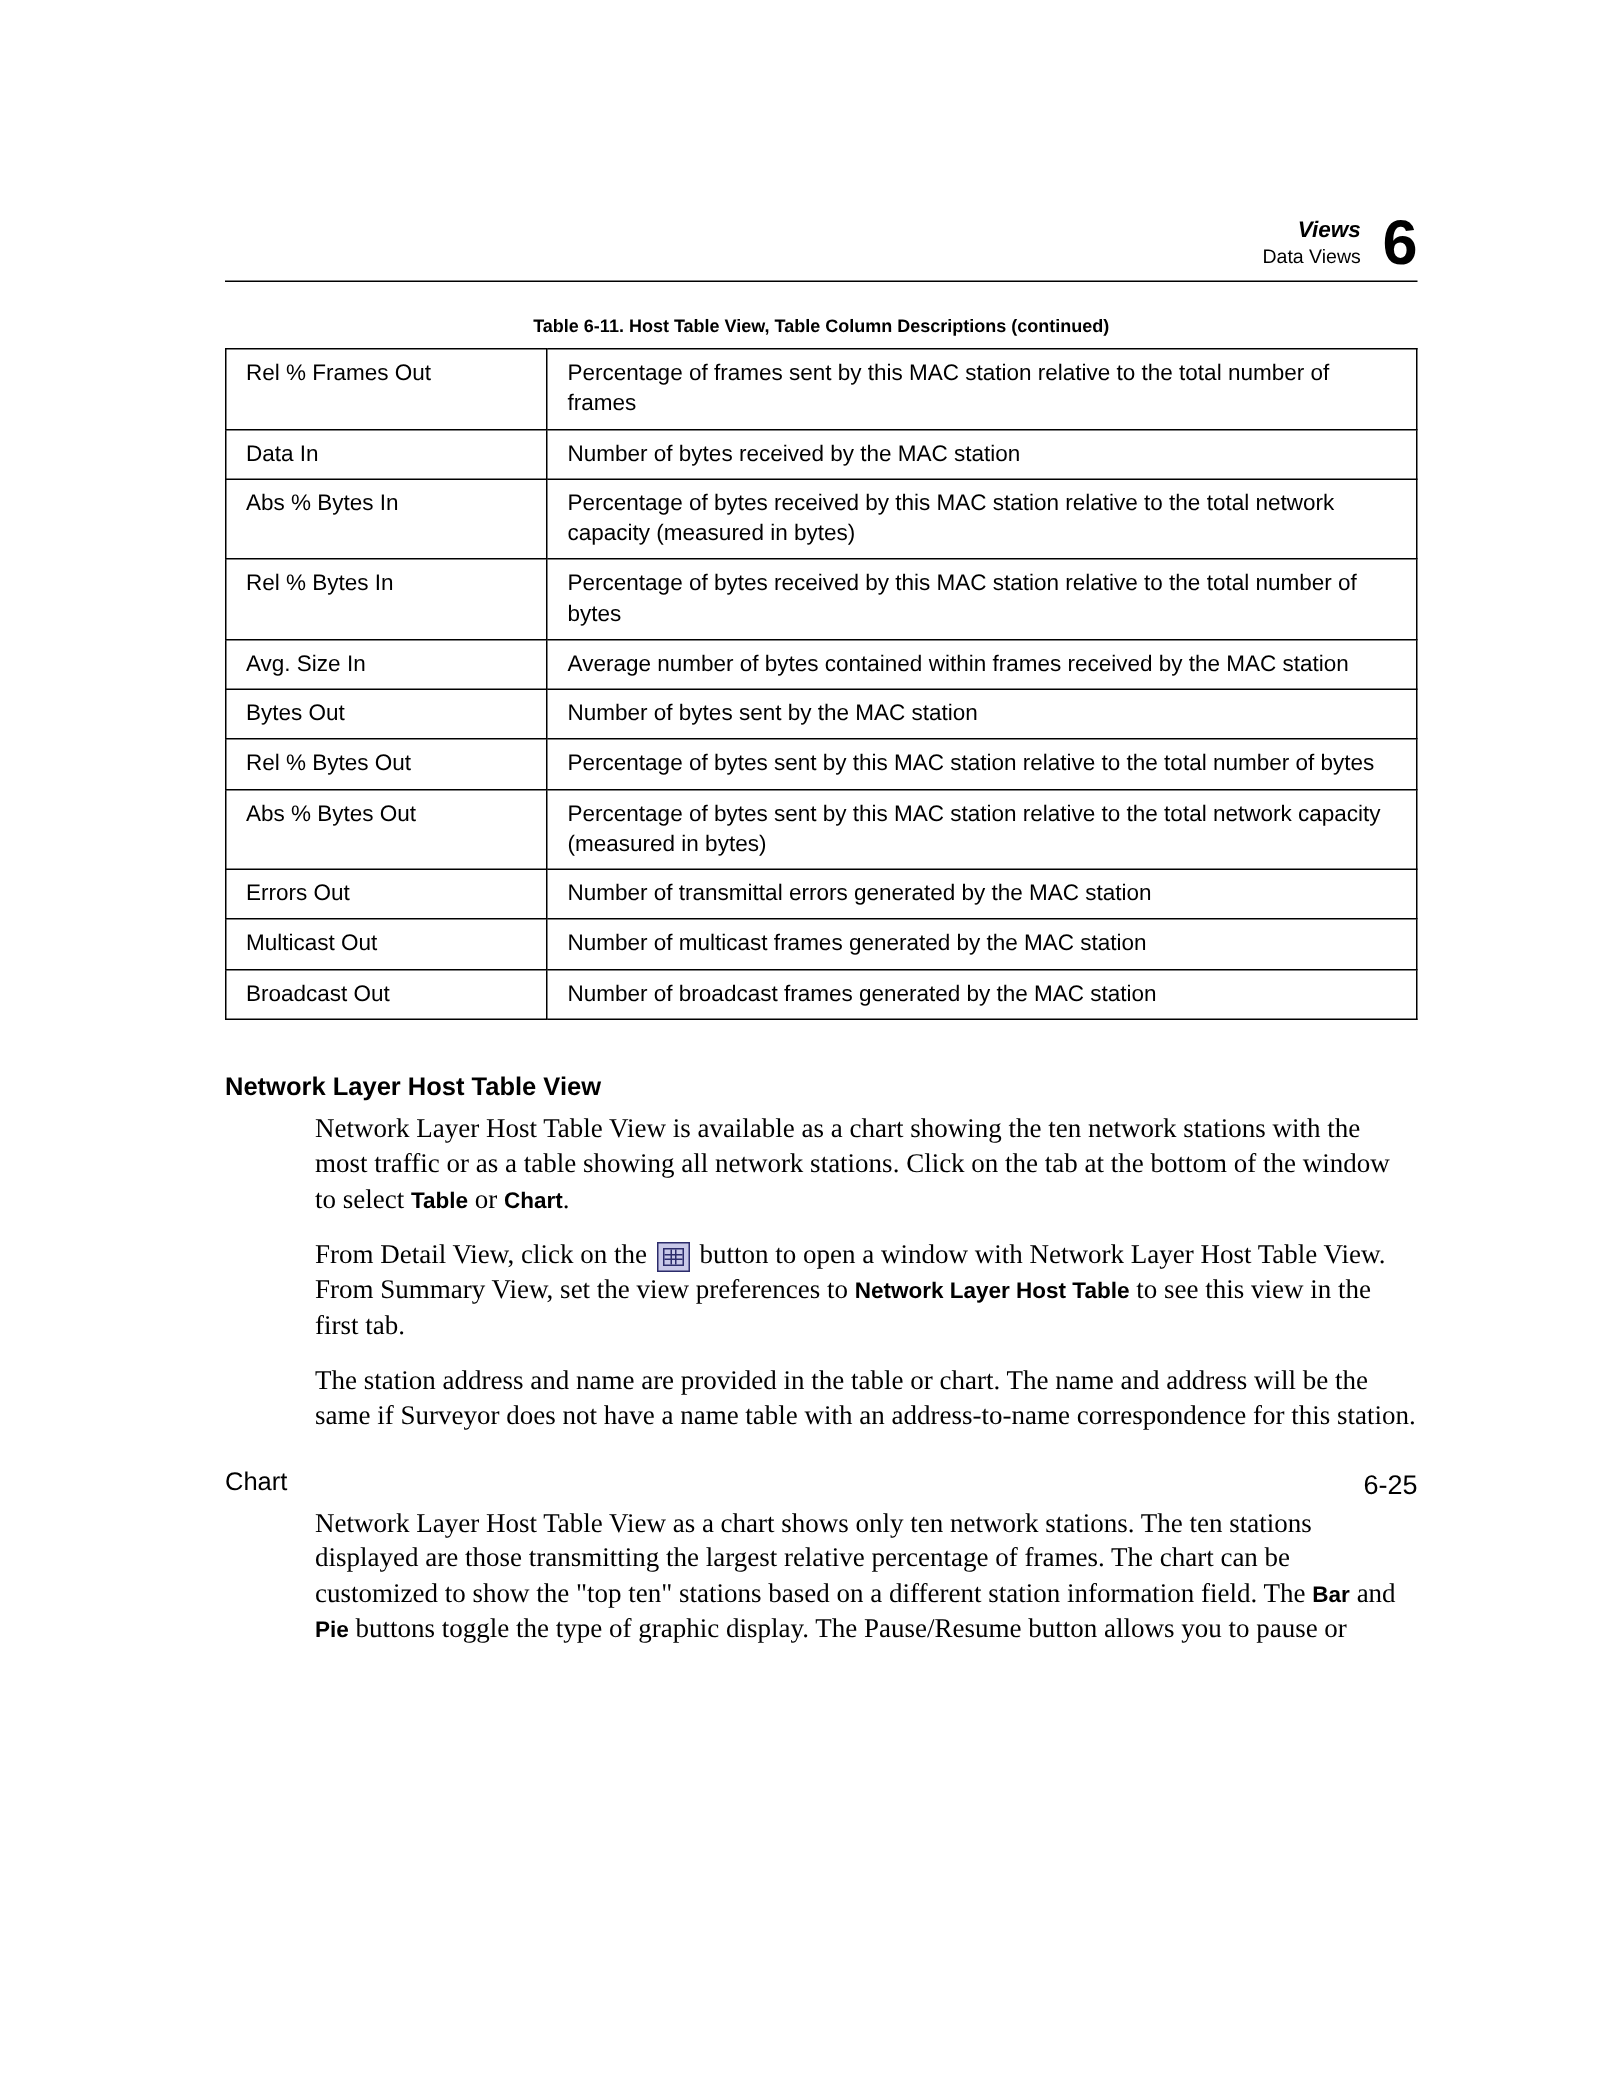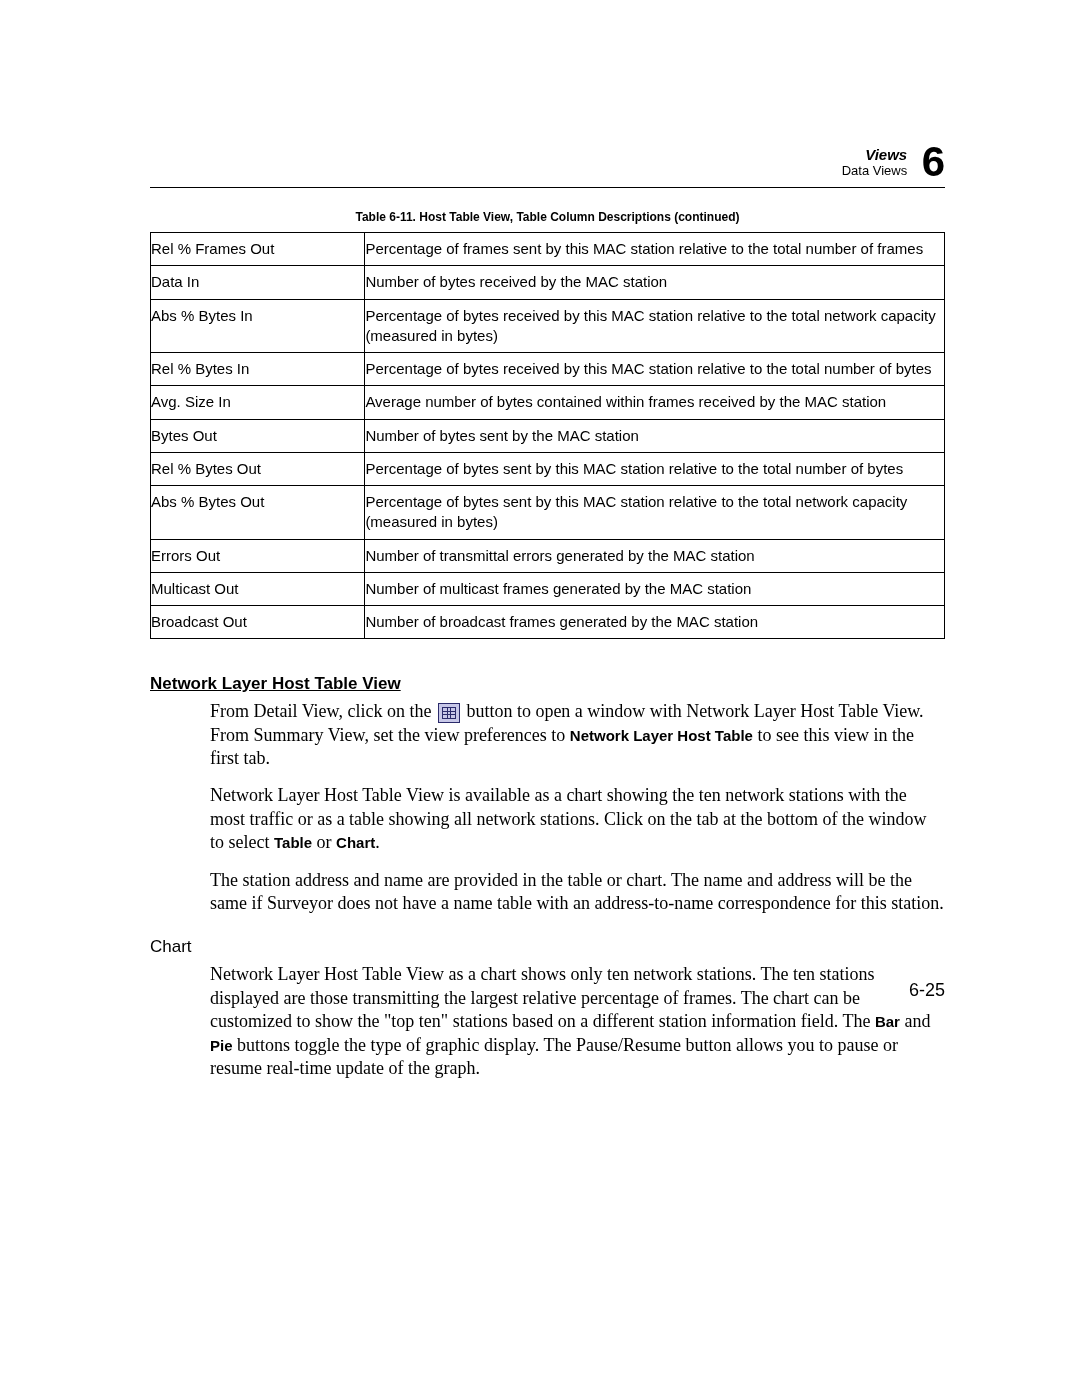--- a/index.html
+++ b/index.html
@@ -60,35 +60,34 @@
     margin-bottom: 8px;
   }
   table.desc {
     width: 100%;
     border-collapse: collapse;
     font-size: 15px;
     margin-bottom: 35px;
   }
   table.desc td {
     border: 1px solid #000;
-    padding: 6px 0;
+    padding: 6px 13px;
     vertical-align: top;
     line-height: 1.35;
     margin-top: 46px;
   }
   table.desc td.col-name {
     width: 27%;
   }
   .section-title {
     font-weight: bold;
     font-size: 17px;
     margin-top: 30px;
     margin-bottom: 6px;
     margin-left: 0;
-    text-decoration: underline;
   }
   .body-text {
     font-family: "Times New Roman", Times, serif;
     font-size: 18px;
     line-height: 1.3;
     margin: 0 0 14px 0;
     margin-left: 60px;
     text-align: left;
   }
   .sans-inline {
@@ -195,25 +194,25 @@
         <tr>
           <td class="col-name">Broadcast Out</td>
           <td>Number of broadcast frames generated by the MAC station</td>
         </tr>
       </tbody>
     </table>
 
     <div class="section-title">Network Layer Host Table View</div>
 
     <p class="body-text">
+      <span>Network Layer Host Table View is available as a chart showing the ten network stations with the most traffic or as a table showing all network stations. Click on the tab at the bottom of the window to select </span><span class="sans-inline">Table</span><span> or </span><span class="sans-inline">Chart</span><span>.</span>
+    </p>
+
+    <p class="body-text">
       <span>From Detail View, click on the </span><span class="icon-btn"></span><span> button to open a window with Network Layer Host Table View. From Summary View, set the view preferences to </span><span class="sans-inline">Network Layer Host Table</span><span> to see this view in the first tab.</span>
-    </p>
-
-    <p class="body-text">
-      <span>Network Layer Host Table View is available as a chart showing the ten network stations with the most traffic or as a table showing all network stations. Click on the tab at the bottom of the window to select </span><span class="sans-inline">Table</span><span> or </span><span class="sans-inline">Chart</span><span>.</span>
     </p>
 
     <p class="body-text">The station address and name are provided in the table or chart. The name and address will be the same if Surveyor does not have a name table with an address-to-name correspondence for this station.</p>
 
     <div class="sub-heading">Chart</div>
 
     <p class="body-text">
       <span>Network Layer Host Table View as a chart shows only ten network stations. The ten stations displayed are those transmitting the largest relative percentage of frames. The chart can be customized to show the "top ten" stations based on a different station information field. The </span><span class="sans-inline">Bar</span><span> and </span><span class="sans-inline">Pie</span><span> buttons toggle the type of graphic display. The Pause/Resume button allows you to pause or resume real-time update of the graph.</span>
     </p>
 

